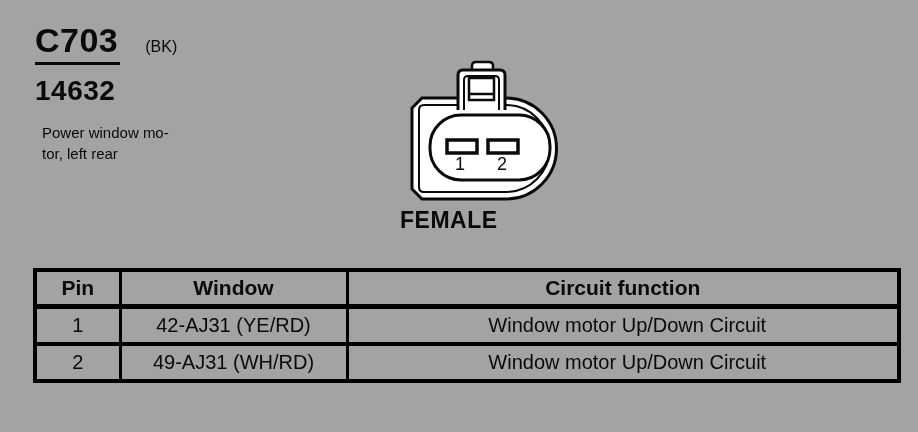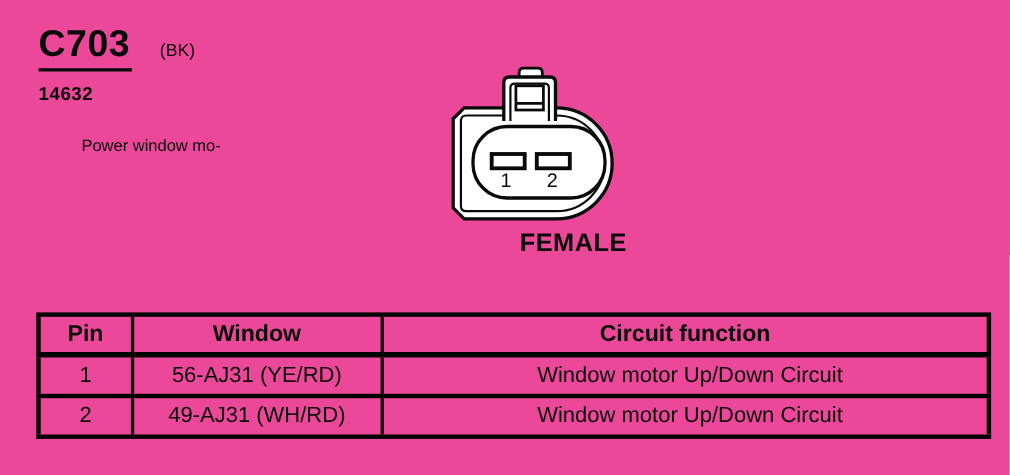--- a/index.html
+++ b/index.html
@@ -1,47 +1,47 @@
 <!DOCTYPE html>
 <html><head>
 <meta charset="utf-8">
 <style>
   html, body { margin:0; padding:0; background:#ffffff; }
   .page {
     position:relative;
     width:918px; height:432px;
-    background:#ec4899;
+    background:#a3a3a3;
     color:#0a0a0a;
     font-family:"Liberation Sans", sans-serif;
     overflow:hidden;
   }
 
   
   .id-line { position:absolute; left:35px; top:23px; line-height:1; white-space:nowrap; }
   .connector-id {
     font-size:34px; font-weight:bold; letter-spacing:0.5px;
     display:inline-block; padding:0 2px 5px 0;
     border-bottom:3px solid #0a0a0a;
   }
   .color-code { font-size:16px; font-weight:400; margin-left:25px; }
-  .part-number { position:absolute; left:35px; top:77px; font-size:17px; font-weight:bold; line-height:1; letter-spacing:0.5px; }
-  .description { position:absolute; left:42px; top:122px; font-size:15px; line-height:21px;margin-left:32px; }
+  .part-number { position:absolute; left:35px; top:77px; font-size:28px; font-weight:bold; line-height:1; letter-spacing:0.5px; }
+  .description { position:absolute; left:42px; top:122px; font-size:15px; line-height:21px; }
 
   
   .connector-svg { position:absolute; left:405px; top:58px; }
   .connector-svg path, .connector-svg rect, .connector-svg line { vector-effect:none; }
   .pin-number { font-family:"Liberation Sans", sans-serif; font-size:18px; fill:#0a0a0a; }
   .female-label {
     position:absolute; left:400px; top:207px; width:170px;
-    text-align:right; font-size:23px; font-weight:bold; letter-spacing:0.5px;
+    text-align:left; font-size:23px; font-weight:bold; letter-spacing:0.5px;
   }
 
   
   .pin-table {
-    position:absolute; left:33px; top:284px; width:864px;
+    position:absolute; left:33px; top:268px; width:864px;
     border-collapse:collapse; table-layout:fixed;
     border:4px solid #000;
     font-size:20px;
   }
   .pin-table th, .pin-table td {
     border:3px solid #000;
     border-top-width:4px; border-bottom-width:4px;
     text-align:center; vertical-align:middle;
     padding:0; overflow:hidden; white-space:nowrap;
   }
@@ -56,20 +56,21 @@
 <body>
 
 <div class="page">
 
   <div class="id-line">
     <span class="connector-id">C703</span><span class="color-code">(BK)</span>
   </div>
   <div class="part-number">14632</div>
   <div class="description">
     <div>Power window mo-</div>
+    <div>tor, left rear</div>
   </div>
 
   <svg class="connector-svg" width="175" height="150" viewBox="0 0 175 150">
 
     <path d="M 67,12 V 8 Q 67,4 71,4 H 84 Q 88,4 88,8 V 12" fill="#ffffff" stroke="#0a0a0a" stroke-width="2.5"></path>
 
     <path d="M 17,40 H 101 A 50.5 50.5 0 0 1 101,141 H 17 L 7,131 V 50 Z" fill="#ffffff" stroke="#0a0a0a" stroke-width="3"></path>
 
     <path d="M 19,47 H 101 A 43.5 43.5 0 0 1 101,134 H 19 Q 14,134 14,129 V 52 Q 14,47 19,47 Z" fill="none" stroke="#0a0a0a" stroke-width="2"></path>
 
@@ -98,21 +99,21 @@
     <thead>
       <tr>
         <th>Pin</th>
         <th>Window</th>
         <th>Circuit function</th>
       </tr>
     </thead>
     <tbody>
       <tr>
         <td>1</td>
-        <td>56-AJ31 (YE/RD)</td>
+        <td>42-AJ31 (YE/RD)</td>
         <td class="cell-function">Window motor Up/Down Circuit</td>
       </tr>
       <tr>
         <td>2</td>
         <td>49-AJ31 (WH/RD)</td>
         <td class="cell-function">Window motor Up/Down Circuit</td>
       </tr>
     </tbody>
   </table>
 

